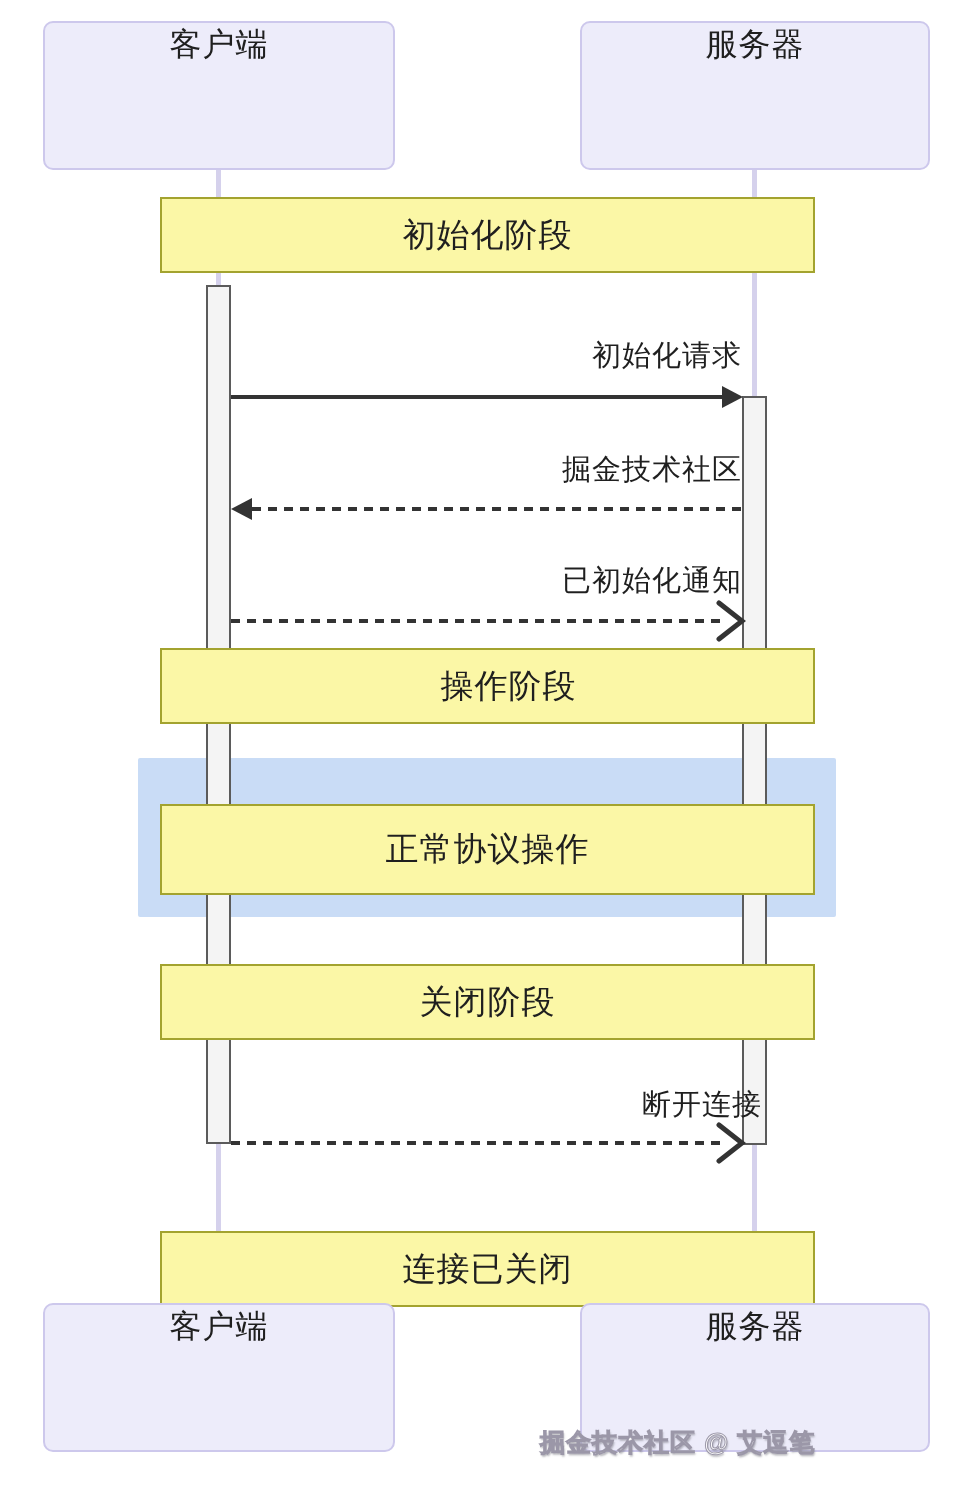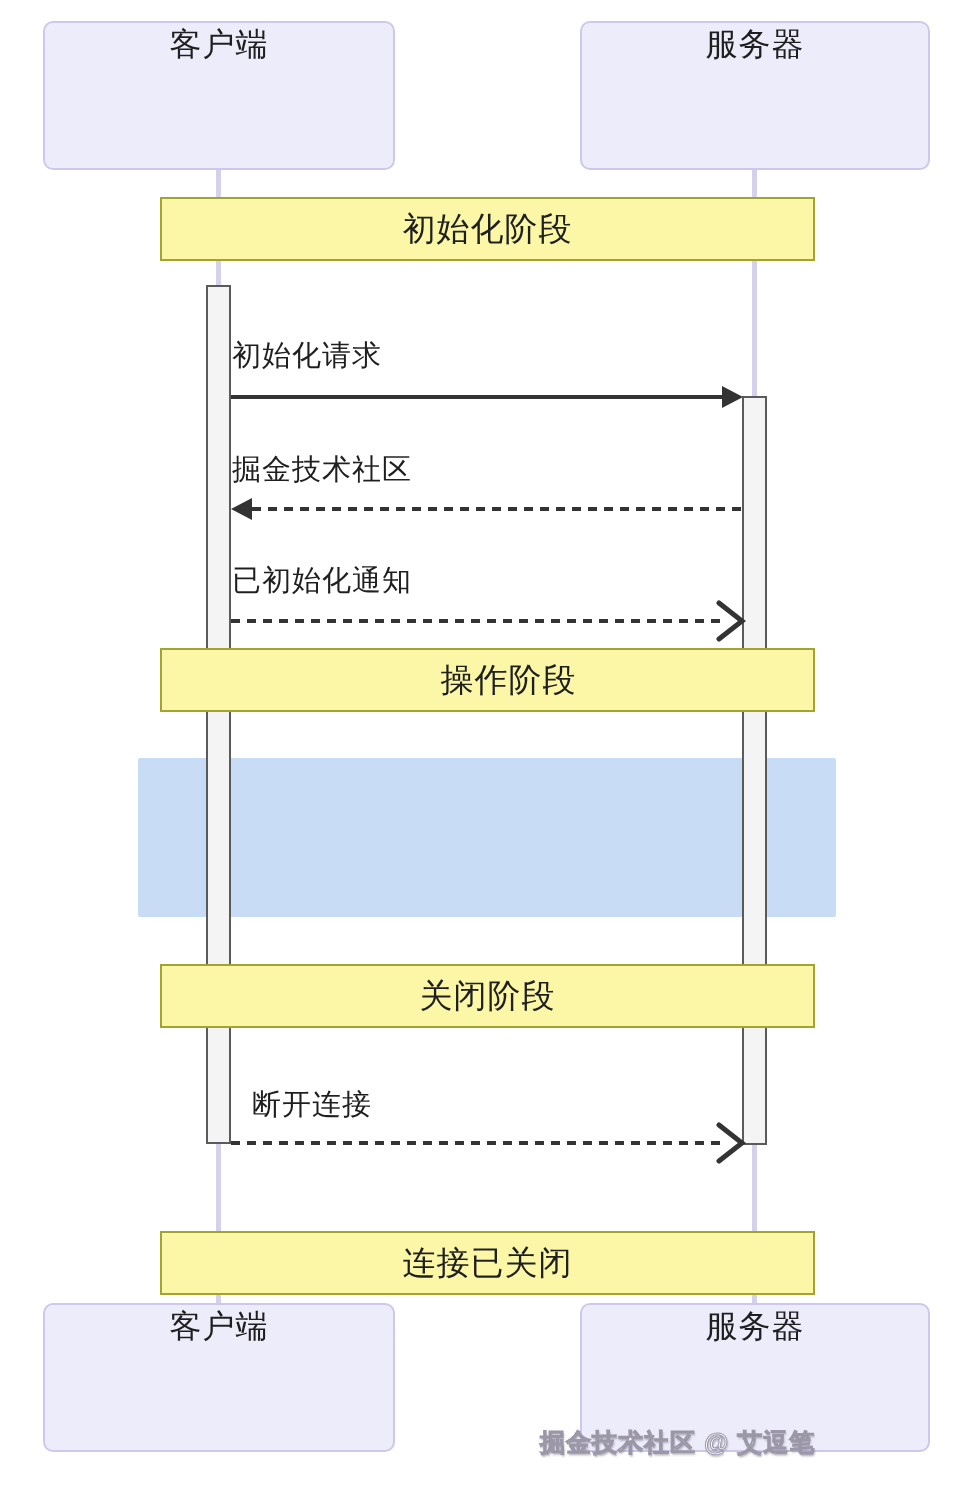--- a/index.html
+++ b/index.html
@@ -7,32 +7,32 @@
   .canvas{position:relative;width:968px;height:1490px;background:#ffffff;overflow:hidden;}
 
   .lifeline{position:absolute;width:5px;background:#d5d1ec;}
 
   .highlight-rect{position:absolute;left:138px;top:758px;width:698px;height:159px;
     background:#c9dcf6;border-radius:2px;}
 
   .activation{position:absolute;width:25px;background:#f4f4f4;
     border:2px solid #5b5b5b;box-sizing:border-box;}
 
-  .phase{position:absolute;left:160px;width:655px;height:64px;
+  .phase{position:absolute;left:160px;width:655px;height:76px;
     background:#fbf7a6;border:2px solid #a3a32f;box-sizing:border-box;
     display:flex;align-items:center;justify-content:center;
     font-size:33px;font-weight:500;letter-spacing:1px;}
 
   .actor{position:absolute;width:352px;height:149px;background:#edecfa;
     border:2px solid #cdc8ec;border-radius:10px;box-sizing:border-box;
     display:flex;align-items:flex-start;justify-content:center;
     font-size:32px;font-weight:500;letter-spacing:1px;}
 
   .msg-label{position:absolute;left:232px;width:510px;height:34px;
-    text-align:left;font-size:29px;font-weight:500;letter-spacing:1px;}
+    text-align:right;font-size:29px;font-weight:500;letter-spacing:1px;}
 
   .line-solid{position:absolute;height:4px;background:#333333;}
   .line-dashed{position:absolute;height:4px;
     background:repeating-linear-gradient(90deg,#333333 0 9px,transparent 9px 16px);}
 
   .tri-right{position:absolute;width:0;height:0;
     border-top:11px solid transparent;border-bottom:11px solid transparent;
     border-left:21px solid #333333;}
   .tri-left{position:absolute;width:0;height:0;
     border-top:11px solid transparent;border-bottom:11px solid transparent;
@@ -81,20 +81,23 @@
         <path d="M3 4 L26 22 L3 40" stroke="#333333" stroke-width="5" fill="none" stroke-linecap="round" stroke-linejoin="miter"></path>
       </svg>
   </div>
 
   <div class="phase" style="top:197px;">
     <span>初始化阶段</span>
   </div>
   <div class="phase" style="top:648px;padding-left:42px;">
     <span>操作阶段</span>
   </div>
+  <div class="phase" style="top:804px;height:91px;">
+    <span>正常协议操作</span>
+  </div>
   <div class="phase" style="top:964px;">
     <span>关闭阶段</span>
   </div>
   <div class="phase" style="top:1231px;">
     <span>连接已关闭</span>
   </div>
 
   <div class="actor" style="left:43px;top:21px;">
     <span>客户端</span>
   </div>

